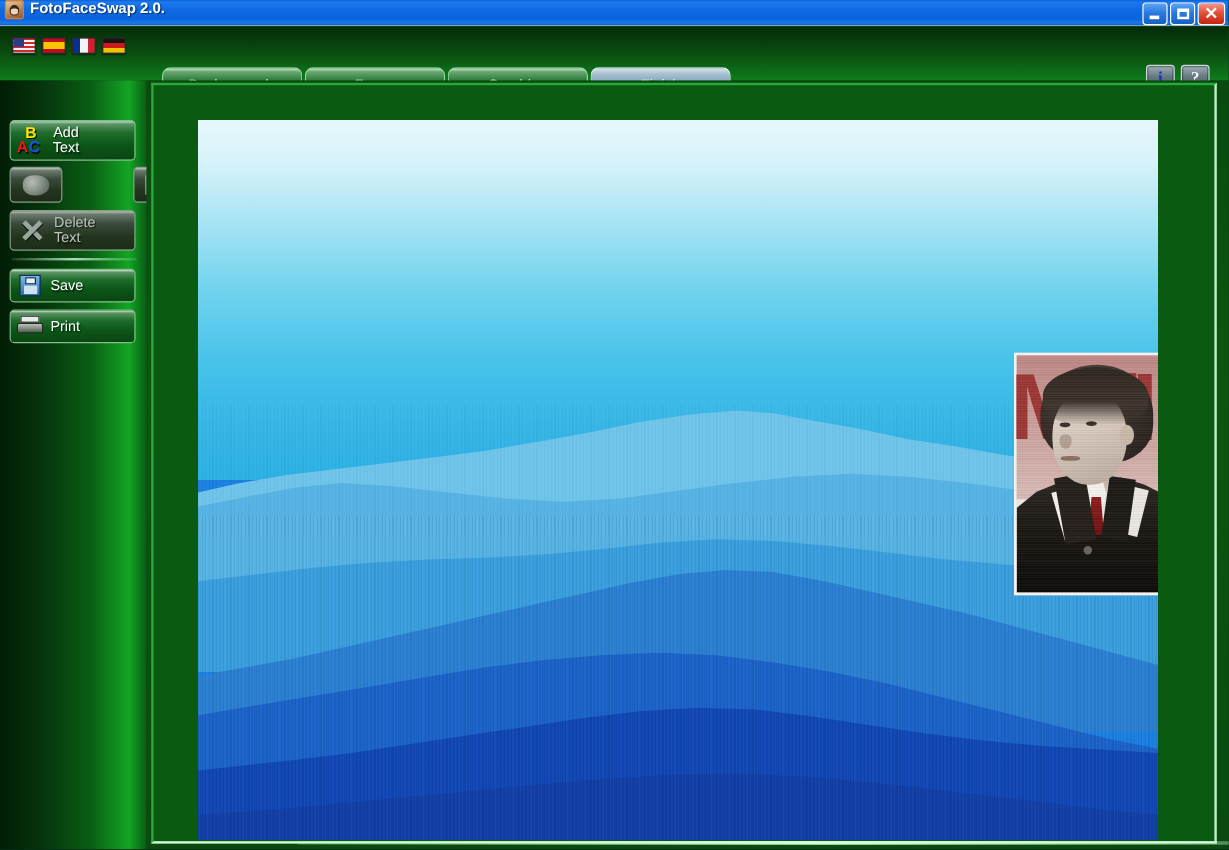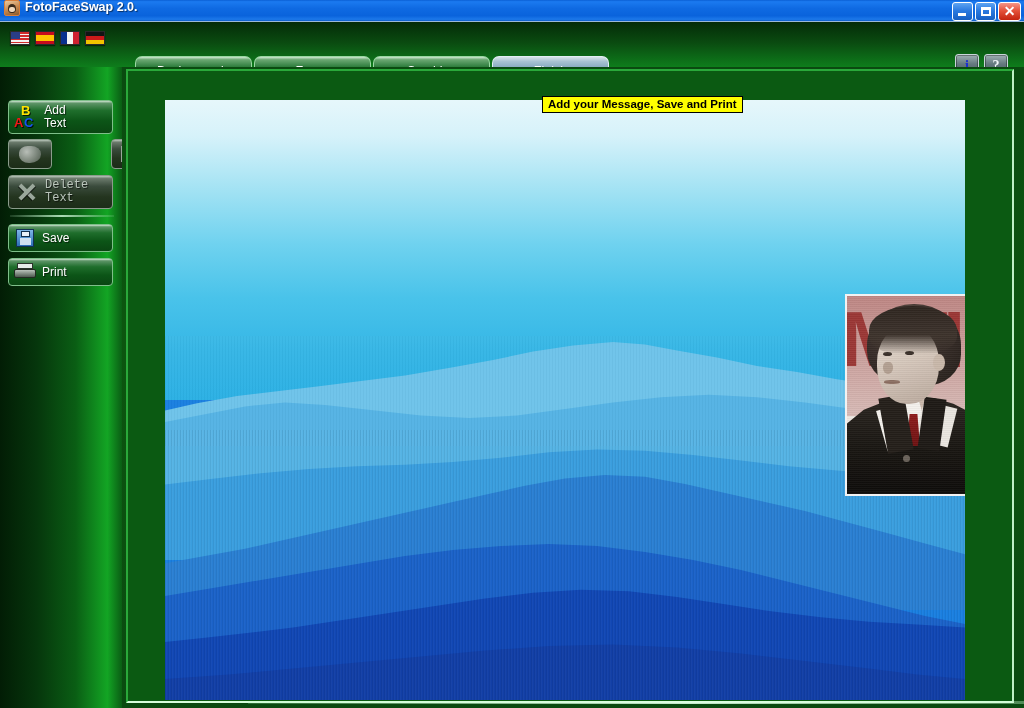--- a/index.html
+++ b/index.html
@@ -258,21 +258,21 @@
   }
   .side-label {
     line-height: 13px;
     white-space: pre-line;
   }
 
   #btn-add-text { top: 33px; height: 34px; }
   #btn-add-text .side-label { margin-left: 4px; text-align: center; }
   #btn-shape   { top: 72px; left: 8px; width: 44px; height: 30px; }
   #btn-font    { top: 72px; left: 68px; width: 44px; height: 30px; margin-left: 43px; }
-  #btn-delete-text { top: 108px; height: 34px; font-family: Liberation Mono, monospace; }
+  #btn-delete-text { top: 108px; height: 34px; }
   #btn-delete-text .side-label { margin-left: 6px; }
   #btn-save    { top: 157px; height: 28px; }
   #btn-print   { top: 191px; height: 28px; }
 
   #sidebar-divider {
     position: absolute;
     left: 10px; top: 148px;
     width: 104px; height: 2px;
     background: linear-gradient(90deg, rgba(170,220,180,0.15), rgba(200,245,210,0.85), rgba(170,220,180,0.15));
   }
@@ -800,21 +800,20 @@
         <span class="icon-floppy"></span>
         <span class="side-label" style="margin-left:8px">Save</span>
       </div>
     </div>
 
     <div id="content-panel">
       <div id="panel-frame"></div>
       <div id="panel-bottom-glow"></div>
     </div>
 
-    <div id="tooltip-banner">Add your Message, Save and Print</div>
 
     <div id="canvas">
       <div id="sky"></div>
       <div class="ridge" id="ridge1"></div>
       <div class="ridge" id="ridge2"></div>
       <div class="ridge" id="ridge3"></div>
       <div class="ridge" id="ridge4"></div>
       <div class="ridge" id="ridge5"></div>
       <div class="ridge" id="ridge6"></div>
       <div class="ridge" id="ridge7"></div>

